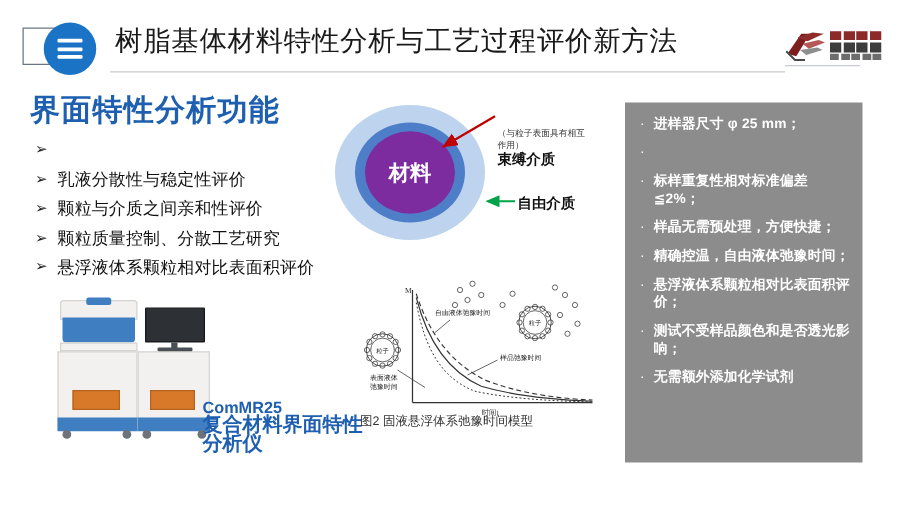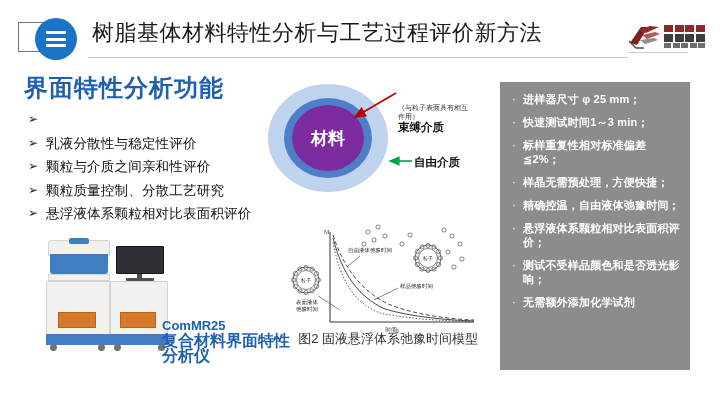--- a/index.html
+++ b/index.html
@@ -69,22 +69,22 @@
   .i-mons{position:absolute;background:#4a4f55;}
   .i-wheel{position:absolute;width:7px;height:7px;border-radius:50%;background:#6e737a;}
 
   .cap{position:absolute;left:162px;top:318px;width:136px;text-align:left;
        color:#1f5fb0;font-weight:700;line-height:15px;}
   .cap .cap1{font-size:13px;}
   .cap .cap2{font-size:16px;}
 
   
   .chartbox{position:absolute;left:288px;top:218px;width:190px;height:132px;}
-  .ch-cap{position:absolute;left:288px;top:330px;width:190px;text-align:right;
-          font-size:13px;color:#333;}
+  .ch-cap{position:absolute;left:288px;top:330px;width:190px;text-align:left;
+          font-size:10px;color:#333;}
 
   
   .panel{position:absolute;left:500px;top:82px;width:190px;height:288px;
          background:#8c8c8c;}
   .plist{position:absolute;left:512px;top:92px;width:172px;}
   .prow{display:flex;align-items:flex-start;margin-bottom:9px;}
   .pmark{flex:0 0 11px;color:#fff;font-size:11px;line-height:14px;}
   .ptext{font-size:11px;color:#fff;line-height:14px;font-weight:700;letter-spacing:.2px;}
 </style>
 </head>
@@ -291,21 +291,20 @@
   <div class="ch-cap">图2  固液悬浮体系弛豫时间模型</div>
 
   <div class="panel"></div>
   <div class="plist">
     <div class="prow">
       <span class="pmark">·</span>
       <span class="ptext">进样器尺寸 φ 25 mm；</span>
     </div>
     <div class="prow">
       <span class="pmark">·</span>
-      <span class="ptext">快速测试时间1～3 min；</span>
     </div>
     <div class="prow">
       <span class="pmark">·</span>
       <span class="ptext">标样重复性相对标准偏差 ≦2%；</span>
     </div>
     <div class="prow">
       <span class="pmark">·</span>
       <span class="ptext">样晶无需预处理，方便快捷；</span>
     </div>
     <div class="prow">

